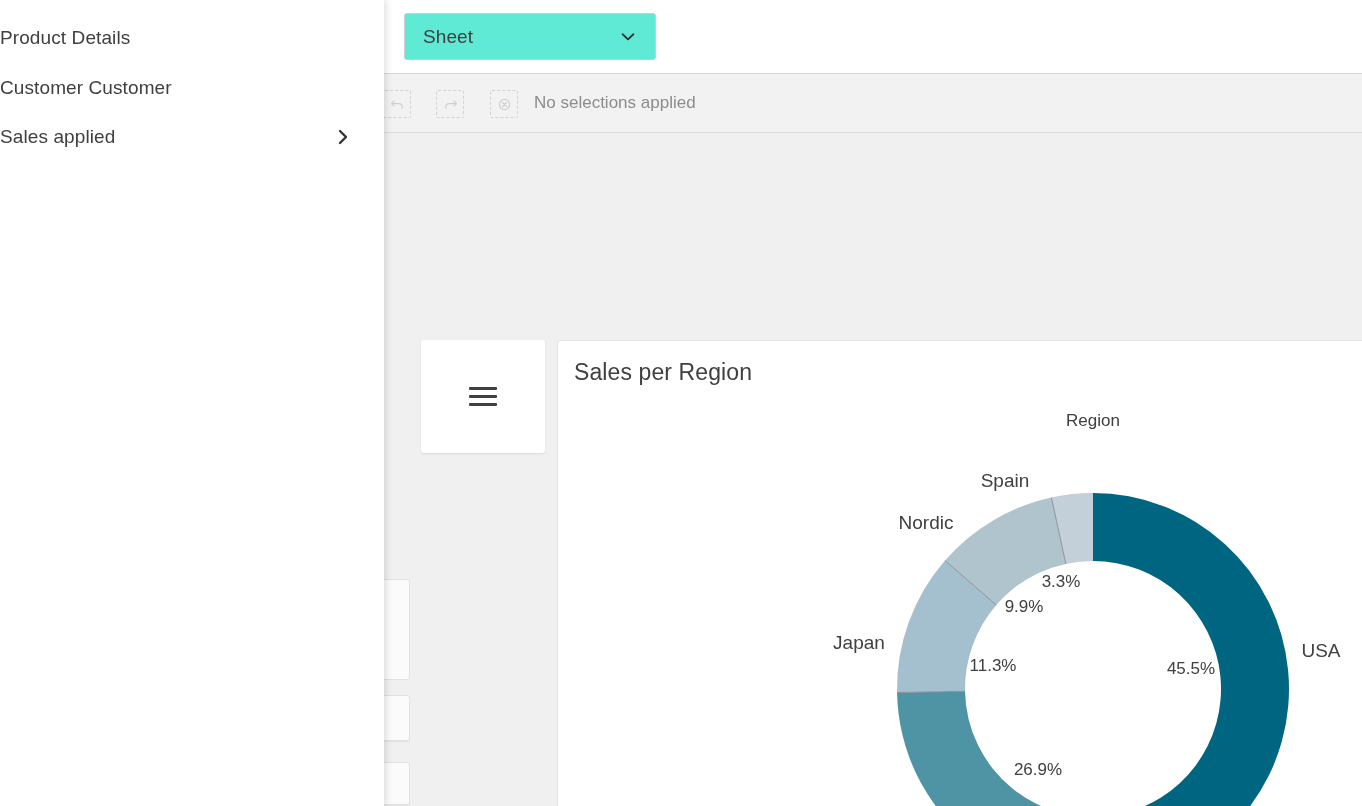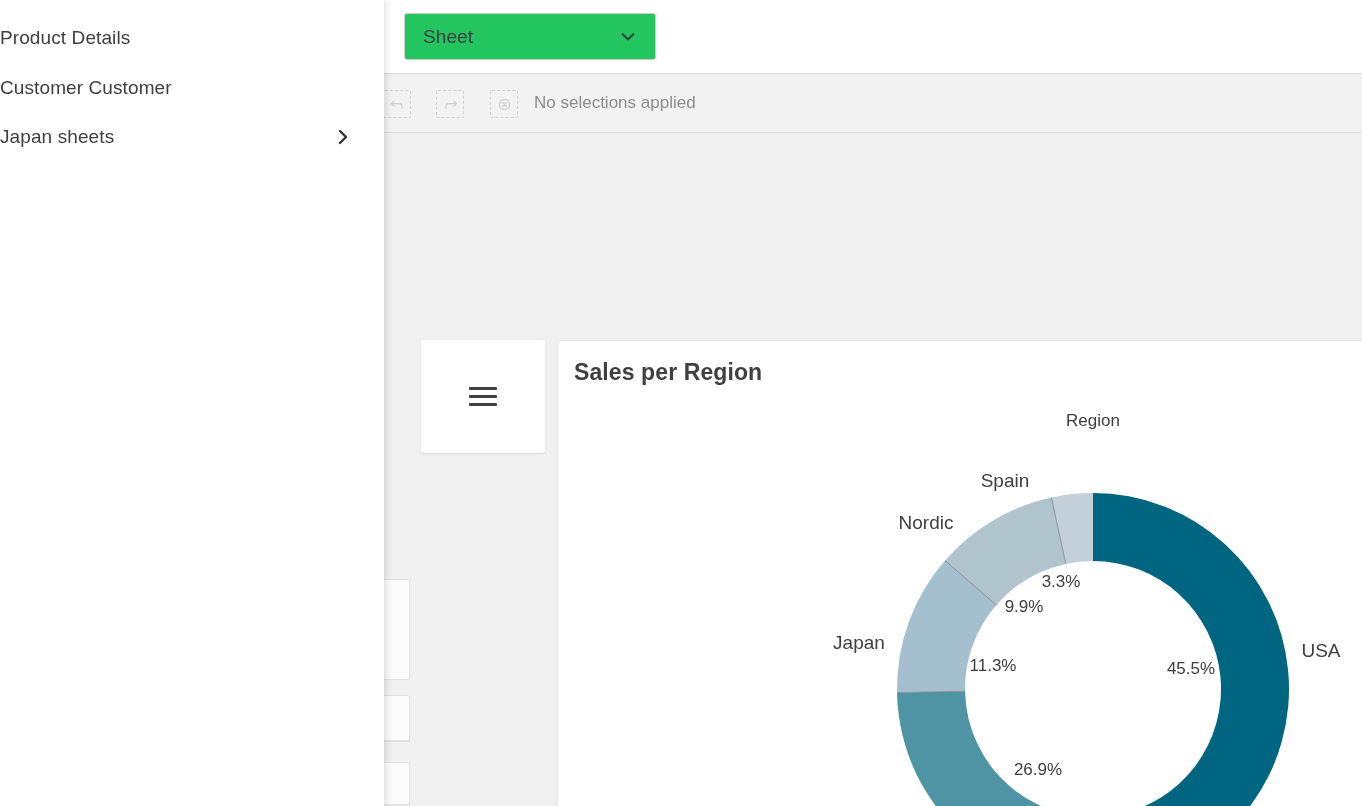--- a/index.html
+++ b/index.html
@@ -37,21 +37,21 @@
     border-bottom: 1px solid #d8d8d8;
     box-sizing: border-box;
   }
 
   .sheet-select {
     position: absolute;
     left: 404px; top: 13px;
     width: 252px; height: 47px;
     border: 1px solid #cccccc;
     border-radius: 3px;
-    background: #22c55e;
+    background: #5eead4;
     box-sizing: border-box;
     display: flex;
     align-items: center;
     cursor: pointer;
   }
   .sheet-select .label {
     margin-left: 18px;
     font-size: 19px;
     color: #404040;
     letter-spacing: .1px;
@@ -151,21 +151,21 @@
     border-right: none;
     border-bottom: none;
     border-radius: 3px 0 0 0;
     box-sizing: border-box;
     overflow: hidden;
   }
   .chart-title {
     position: absolute;
     left: 16px; top: 18px;
     font-size: 23px;
-    font-weight: bold;
+    font-weight: normal;
     color: #404040;
     letter-spacing: .1px;
   }
   .chart-plot {
     position: absolute;
     left: 0; top: 0;
     width: 805px; height: 599px;
   }
   .chart-plot svg { display: block; }
 
@@ -308,21 +308,21 @@
   </div>
 
   <div class="nav-panel">
     <div class="nav-item" id="nav-0">
       <span class="txt">Product Details</span>
     </div>
     <div class="nav-item" id="nav-1">
       <span class="txt">Customer Customer</span>
     </div>
     <div class="nav-item" id="nav-2">
-      <span class="txt">Japan sheets</span>
+      <span class="txt">Sales applied</span>
       <span class="arrow">
         <svg viewBox="0 0 18 18" width="18" height="18" aria-hidden="true">
           <path d="M6 3 L12 9 L6 15" fill="none" stroke="#333333" stroke-width="2.4" stroke-linecap="round" stroke-linejoin="round"></path>
         </svg>
       </span>
     </div>
   </div>
 
 </div>
 

